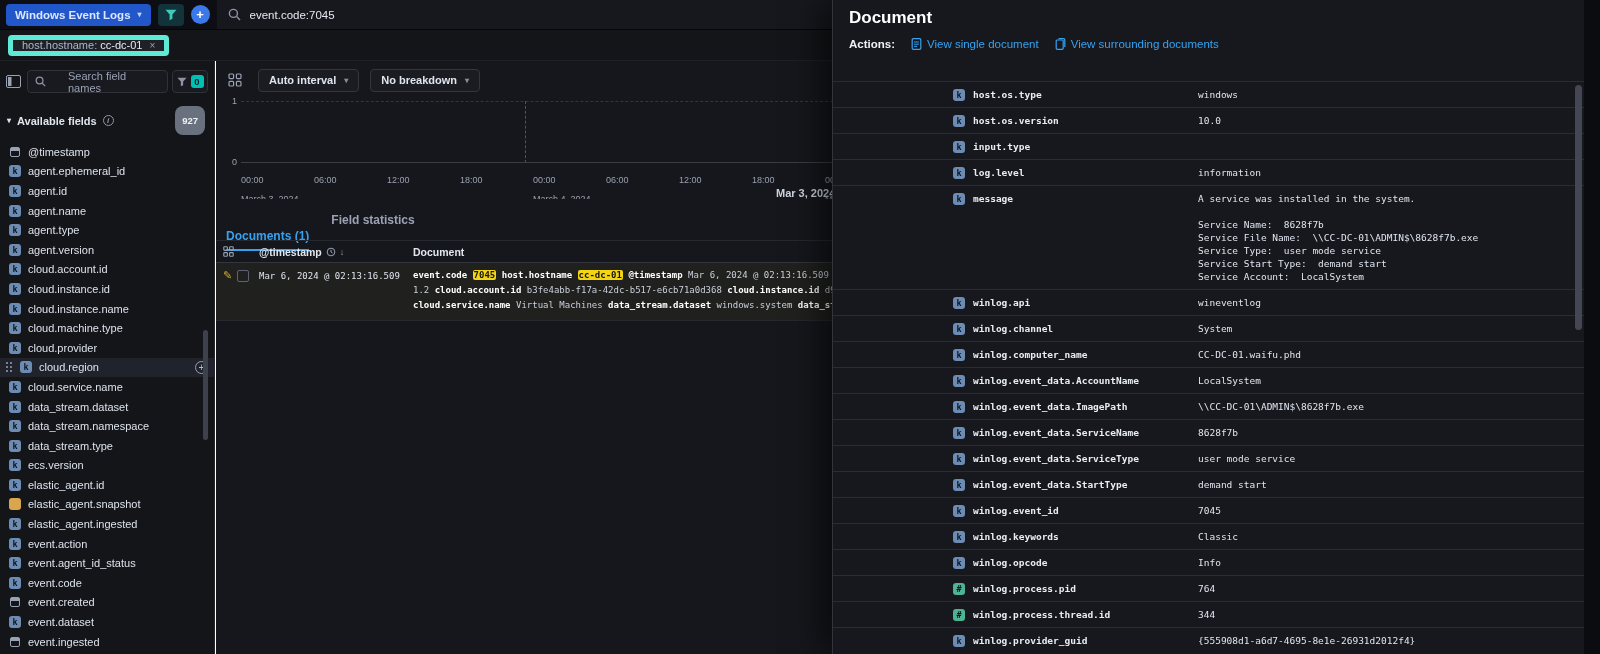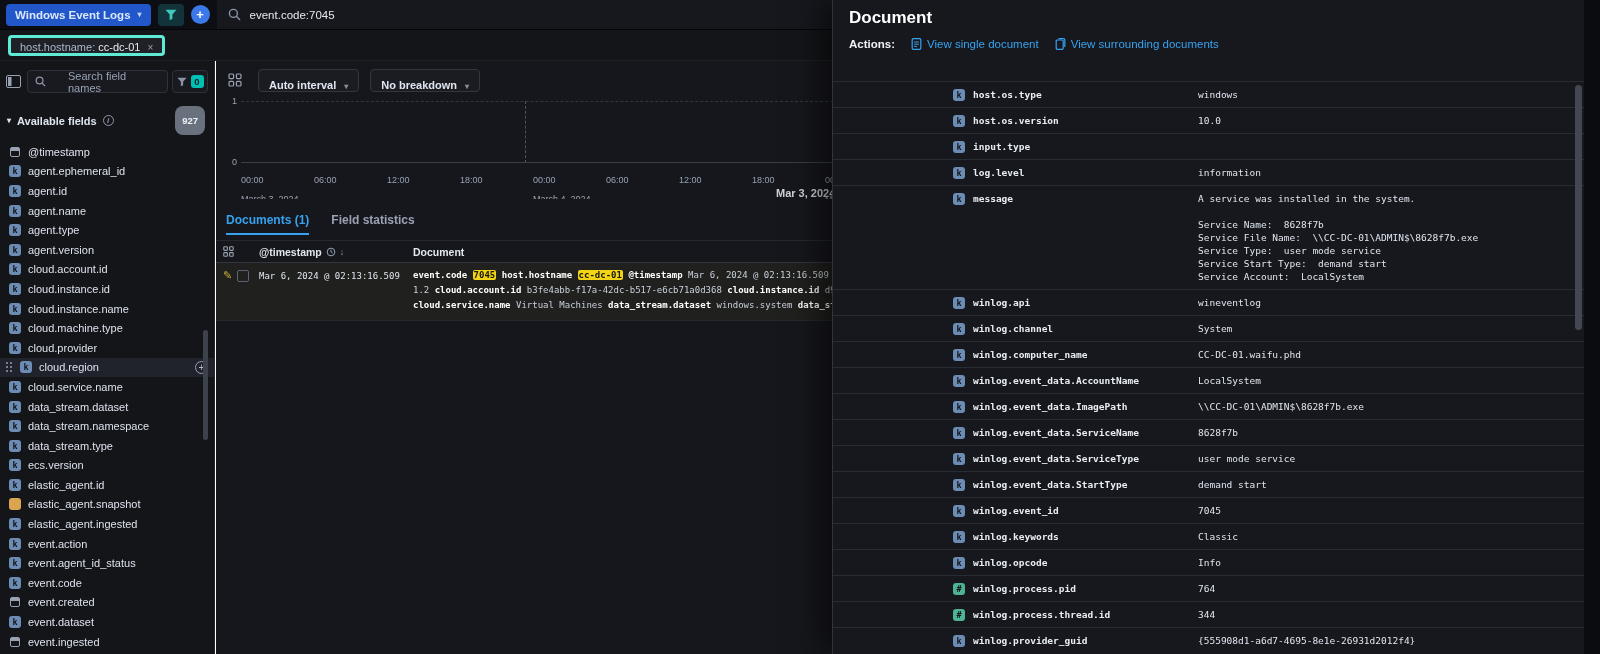--- a/index.html
+++ b/index.html
@@ -21,21 +21,21 @@
             display:flex; align-items:center; justify-content:center; cursor:pointer; }
   .add-btn { width:19px; height:19px; border-radius:50%; background:#3b78e8; color:#fff;
             font-size:13px; font-weight:700; display:flex; align-items:center; justify-content:center; cursor:pointer; }
   .searchbar { flex:1; align-self:stretch; background:#17181e; display:flex; align-items:center;
             gap:9px; padding:0 11px; font-size:11.5px; color:#e3e8f0; }
 
   
   .filterrow { position:absolute; top:30px; left:0; right:0; height:31px; background:#141519;
             border-bottom:1px solid #1e2026; display:flex; align-items:center; padding:0 8px; }
   .pill { height:21px; display:inline-flex; align-items:flex-end; gap:7px; padding:0 9px;
-            background:#1f2127; border:3px solid #5eead4; border-radius:4px; cursor:pointer; }
+            background:#1f2127; border:5px solid #5eead4; border-radius:4px; cursor:pointer; }
   .pill-key { color:#a9b8cc; } .pill-val { color:#e6ebf3; }
   .pill-x { color:#98a2b3; font-size:10px; }
 
   
   .sidebar { position:absolute; top:61px; left:0; width:215px; bottom:0; background:#141519;
             border-right:1px solid #24262d; display:flex; flex-direction:column; overflow:hidden; }
   .sb-top { display:flex; align-items:center; gap:4px; padding:9px 6px 8px 3px; flex:none; }
   .sb-collapse { width:20px; height:20px; display:flex; align-items:center; justify-content:center; cursor:pointer; }
   .sb-search { flex:1; height:23px; background:#191a20; border:1px solid #2f323b; border-radius:4px;
             display:flex; align-items:center; gap:22px; padding:0 7px; color:#98a2b3; cursor:text; }
@@ -66,36 +66,36 @@
             box-shadow:4px 0 0 #98a2b3, 0 4px 0 #98a2b3, 4px 4px 0 #98a2b3, 0 8px 0 #98a2b3, 4px 8px 0 #98a2b3; }
   .plusc { margin-left:auto; width:13px; height:13px; border:1px solid #98a2b3; border-radius:50%;
             color:#b6bfcc; font-size:10px; line-height:11px; text-align:center; flex:none; cursor:pointer; }
   .sb-scroll { position:absolute; left:203px; top:269px; width:5px; height:110px; border-radius:3px; background:#3d414b; }
 
   
   .main { position:absolute; left:216px; top:61px; width:632px; bottom:0; background:#16171c; overflow:hidden; }
   .chart-toolbar { position:absolute; top:7px; left:7px; display:flex; align-items:center; gap:11px; }
   .icon-btn { width:24px; height:24px; display:flex; align-items:center; justify-content:center; cursor:pointer; }
   .select-btn { height:23px; border:1px solid #33363f; border-radius:4px; background:#1b1c22;
-            display:inline-flex; align-items:flex-end; gap:8px; padding:0 10px; color:#dfe5ef;
+            display:inline-flex; align-items:center; gap:8px; padding:0 10px; color:#dfe5ef;
             font-weight:600; cursor:pointer; }
   .select-btn .chev { color:#98a2b3; }
   .chart { position:absolute; left:25px; top:40px; width:607px; height:62px; }
   .grid-top { position:absolute; left:0; right:0; top:0; border-top:1px dashed #33363f; }
   .axis-bottom { position:absolute; left:0; right:0; bottom:0; border-bottom:1px solid #3a3d46; }
   .vline { position:absolute; top:0; bottom:0; left:284px; border-left:1px dashed #4c5564; }
   .ylab { position:absolute; left:-16px; width:12px; text-align:right; font-size:9px; color:#98a2b3; }
   .xaxis { position:absolute; left:25px; top:114px; width:607px; height:24px; overflow:hidden; }
   .tick { position:absolute; top:0; font-size:9px; color:#98a2b3; white-space:nowrap; line-height:10px; }
   .tick .tdate { display:block; margin-top:9px; }
   .chart-footer { position:absolute; top:126px; left:560px; width:72px; overflow:hidden;
             white-space:nowrap; font-size:11px; font-weight:700; color:#cdd3dd; }
   .tabs { position:absolute; top:152px; left:10px; display:flex; gap:22px; font-size:12px; font-weight:700; }
   .tab { padding-bottom:6px; color:#9aa2b3; cursor:pointer; border-bottom:2px solid transparent; }
-  .tab.active { color:var(--accent_blue,#36a2ef); border-bottom-color:var(--accent_blue,#36a2ef); }
+  .tab.active { color:var(--accent_blue,#36a2ef); border-bottom-color:var(--accent_blue,#36a2ef);margin-top:16px; }
   .dg { position:absolute; top:179px; left:0; right:0; }
   .dg-header { height:23px; display:flex; align-items:center; border-top:1px solid #26282f;
             border-bottom:1px solid #33363f; font-size:10.5px; font-weight:700; color:#e2e7ef; }
   .dg-c1 { width:43px; display:flex; align-items:center; padding-left:7px; flex:none; }
   .dg-c2 { width:154px; display:flex; align-items:center; gap:4px; flex:none; }
   .dg-c3 { flex:1; }
   .sort-arrow { color:#98a2b3; font-size:9px; }
   .dg-row { display:flex; border-bottom:1px solid #26282f; background:rgba(240,213,80,0.05); padding:5px 0 7px; }
   .dg-row .rc1 { width:43px; flex:none; display:flex; gap:5px; padding:2px 0 0 7px; align-items:flex-start; }
   .pencil { color:#c8a63c; font-size:11px; line-height:11px; cursor:pointer; }

